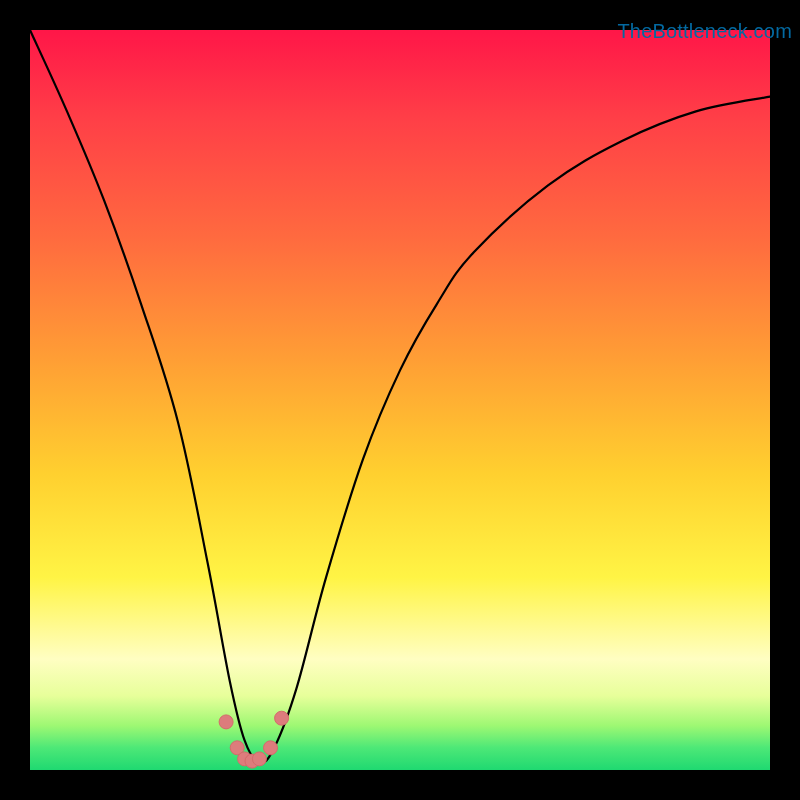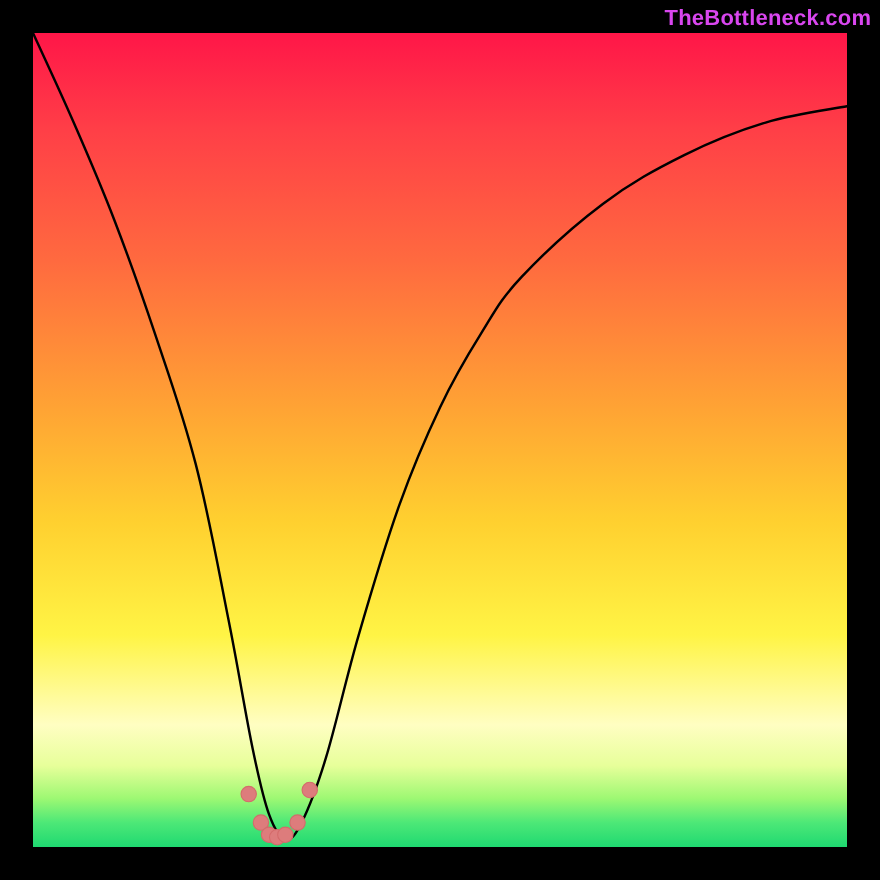--- a/index.html
+++ b/index.html
@@ -35,25 +35,25 @@
       #fff445 74%,
       #fffec2 85%,
       #e7ff9a 90%,
       #9ef873 94%,
       #4de877 97%,
       #1fd971 100%
     );
   }
   .watermark {
     position: absolute;
-    top: 6px;
+    top: 20px;
     right: 8px;
-    color: #d946ef;
+    color: #0369a1;
     font-size: 20px;
-    font-weight: 700;
+    font-weight: 400;
     letter-spacing: 0.2px;
     user-select: none;
   }
   svg.curve {
     position: absolute;
     top: 0; left: 0;
     width: 740px;
     height: 740px;
     overflow: visible;
   }

